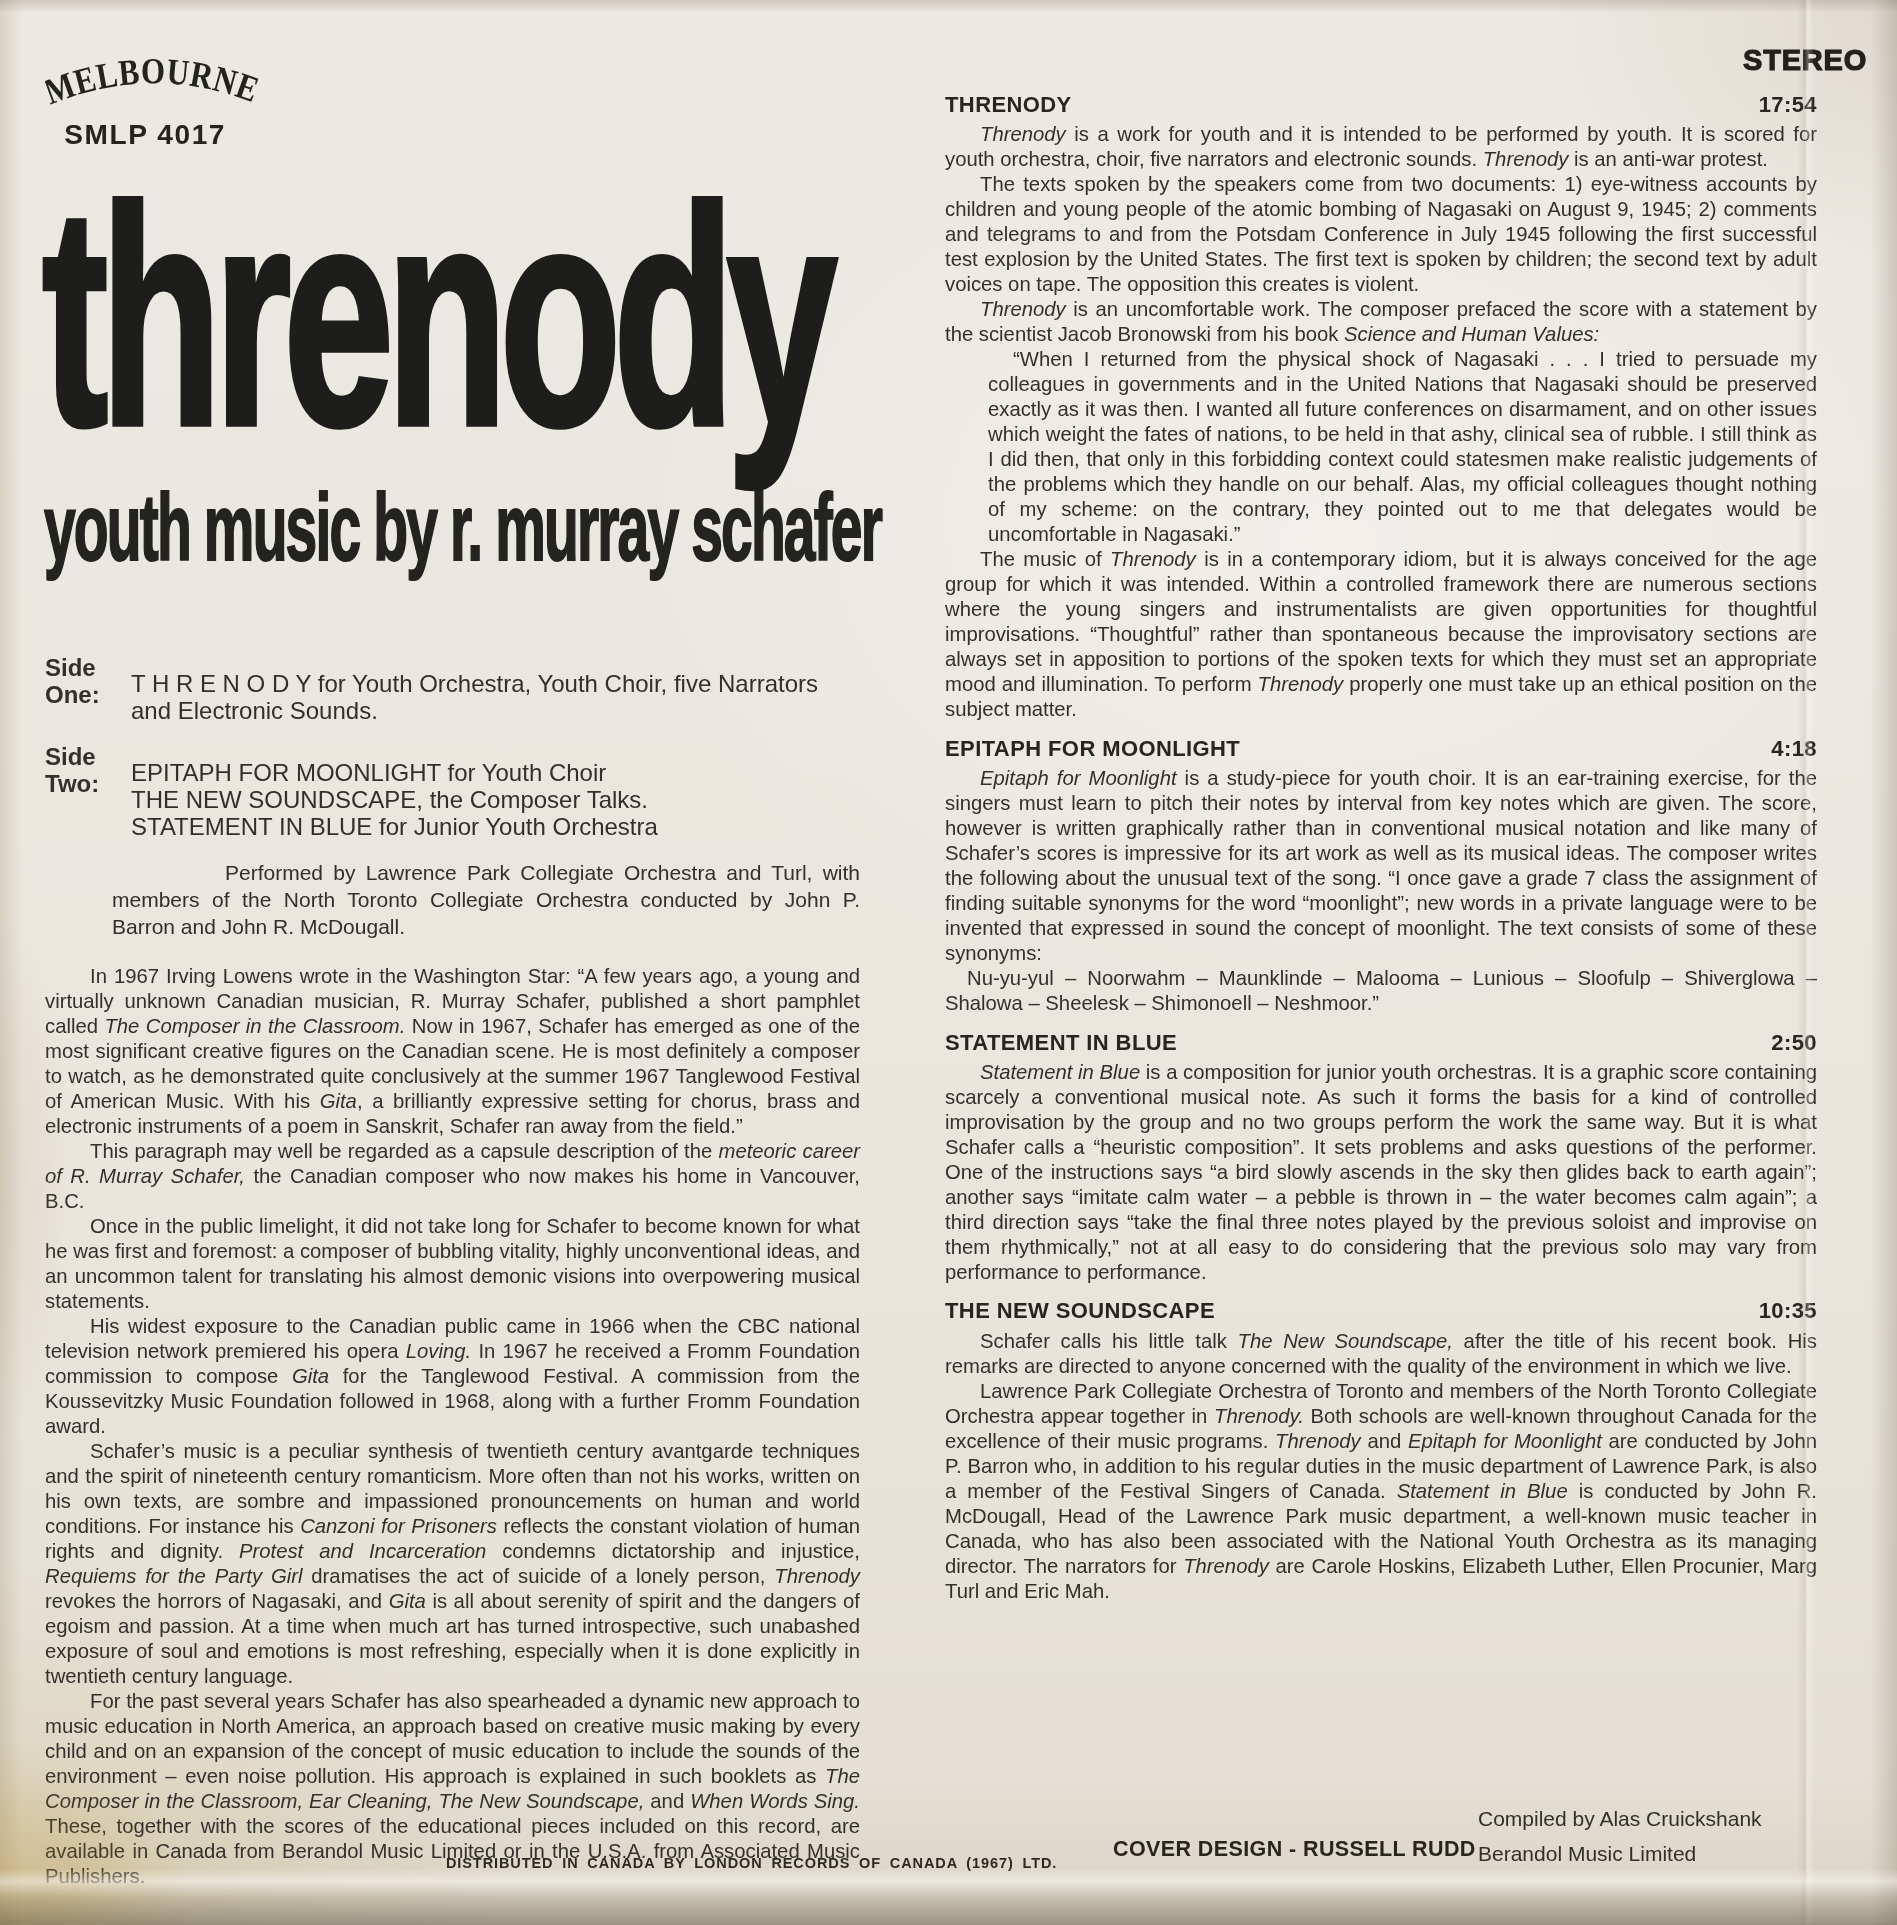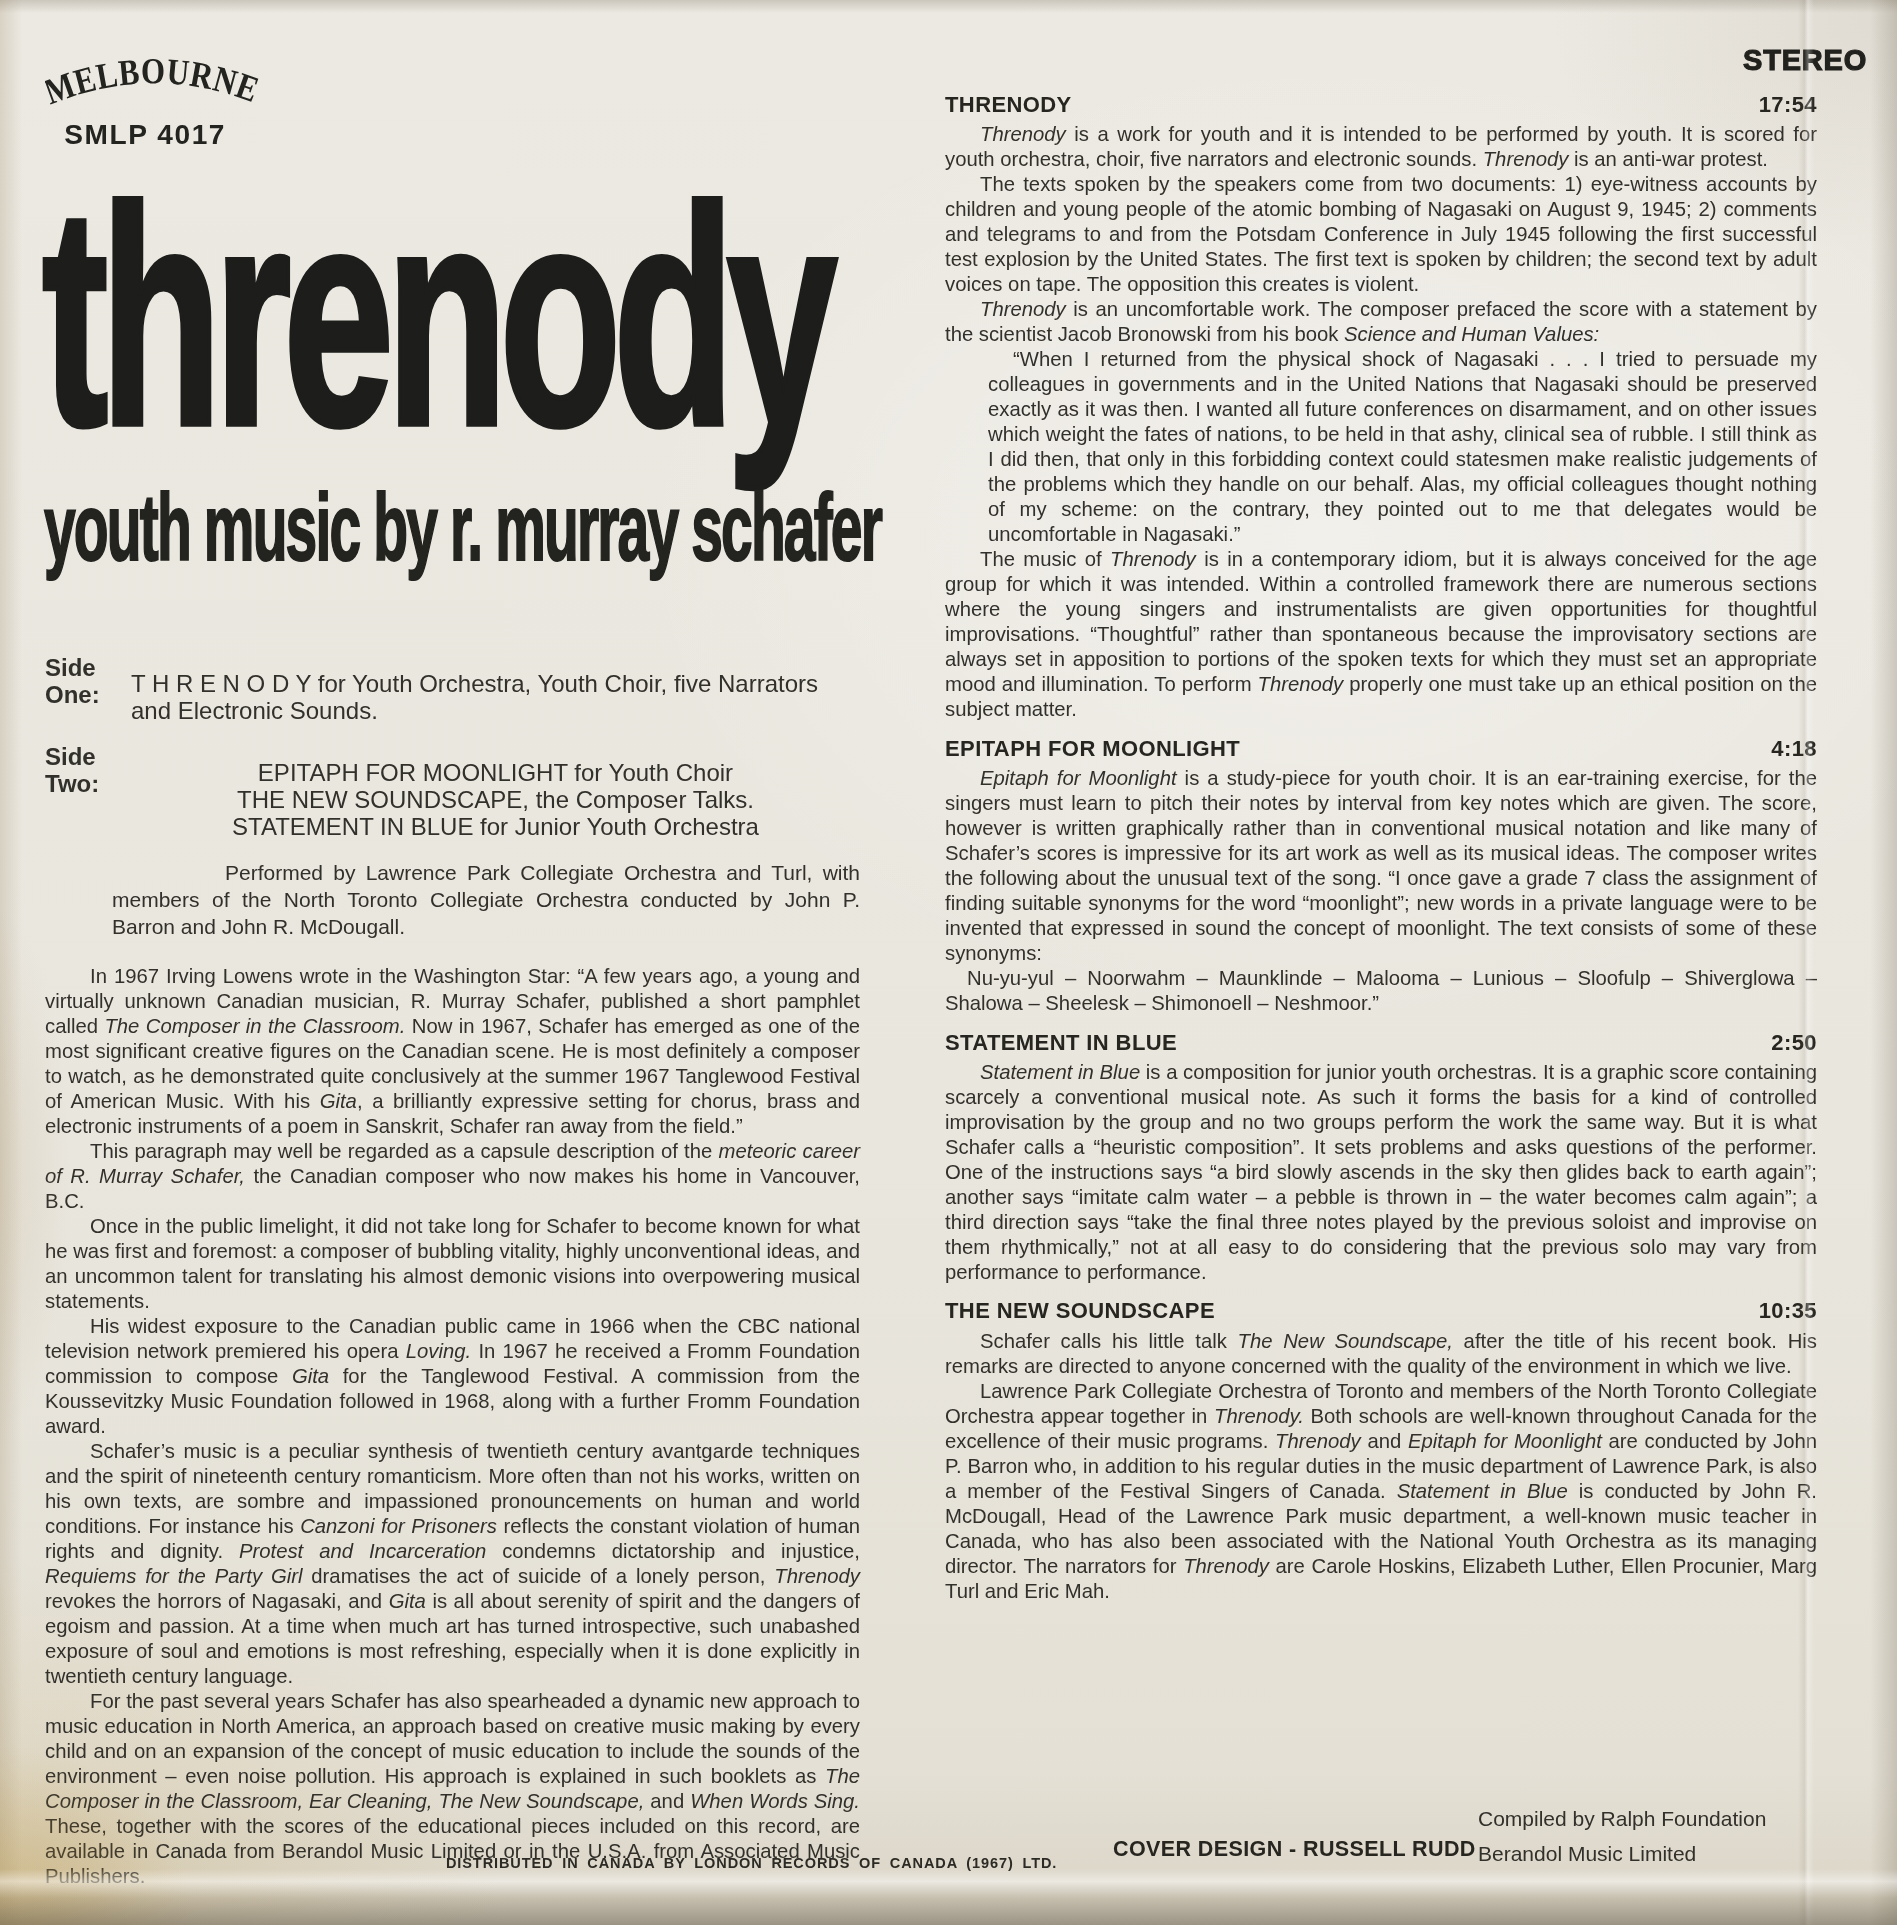--- a/index.html
+++ b/index.html
@@ -40,21 +40,21 @@
   .subtitle { position:absolute; left:44px; top:480px; font-size:95px; line-height:1;
     font-weight:bold; letter-spacing:-3.1px; color:#23231f; -webkit-text-stroke:2px #23231f;
     transform:scaleX(0.60); transform-origin:0 0; white-space:nowrap; }
 
   
   .left-col { position:absolute; left:45px; top:654px; width:815px;
     font-size:20.3px; line-height:25px; text-align:justify; }
   .side-row { display:flex; text-align:left; line-height:27px; margin-bottom:19px; font-size:24px; }
   .side-label { width:86px; flex:none; font-weight:bold; }
   .side-content { flex:1;margin-top:16px; }
-  .track { display:block;text-align:center; }
+  .track { display:block; }
   .performed { margin:15.6px 0 23.5px 67px; text-indent:113px; text-align:justify; line-height:27px; font-size:21px; }
   .left-col p.body { margin:0; text-indent:45px; line-height:25px; }
 
   .right-col { position:absolute; left:945px; top:92px; width:872px;
     font-size:20.3px; line-height:25px; text-align:justify; }
   .right-col section { margin:0; }
   .section-head { display:flex; justify-content:space-between; align-items:baseline;
     font-weight:bold; font-size:22px; letter-spacing:0.4px; color:#26251f;
     margin:13.3px 0 3.9px 0; line-height:26.6px; }
   .right-col section:first-child .section-head { margin-top:0; }
@@ -154,21 +154,21 @@
 
     <section>
       <p>Lawrence Park Collegiate Orchestra of Toronto and members of the North Toronto Collegiate Orchestra appear together in <i>Threnody.</i> Both schools are well-known throughout Canada for the excellence of their music programs. <i>Threnody</i> and <i>Epitaph for Moonlight</i> are conducted by John P. Barron who, in addition to his regular duties in the music department of Lawrence Park, is also a member of the Festival Singers of Canada. <i>Statement in Blue</i> is conducted by John R. McDougall, Head of the Lawrence Park music department, a well-known music teacher in Canada, who has also been associated with the National Youth Orchestra as its managing director. The narrators for <i>Threnody</i> are Carole Hoskins, Elizabeth Luther, Ellen Procunier, Marg Turl and Eric Mah.</p>
     </section>
 
   </div>
 
   <div class="distribution">DISTRIBUTED IN CANADA BY LONDON RECORDS OF CANADA (1967) LTD.</div>
   <div class="cover-design">COVER DESIGN - RUSSELL RUDD</div>
   <div class="compiled">
-    <div>Compiled by Ralph Foundation</div>
+    <div>Compiled by Alas Cruickshank</div>
     <div>Berandol Music Limited</div>
   </div>
 
   <div class="wear edge-top"></div>
   <div class="wear edge-left"></div>
   <div class="wear edge-right"></div>
   <div class="wear crease-right"></div>
   <div class="wear stain-left-mid"></div>
   <div class="wear stain-bl"></div>
   <div class="wear edge-bottom"></div>

